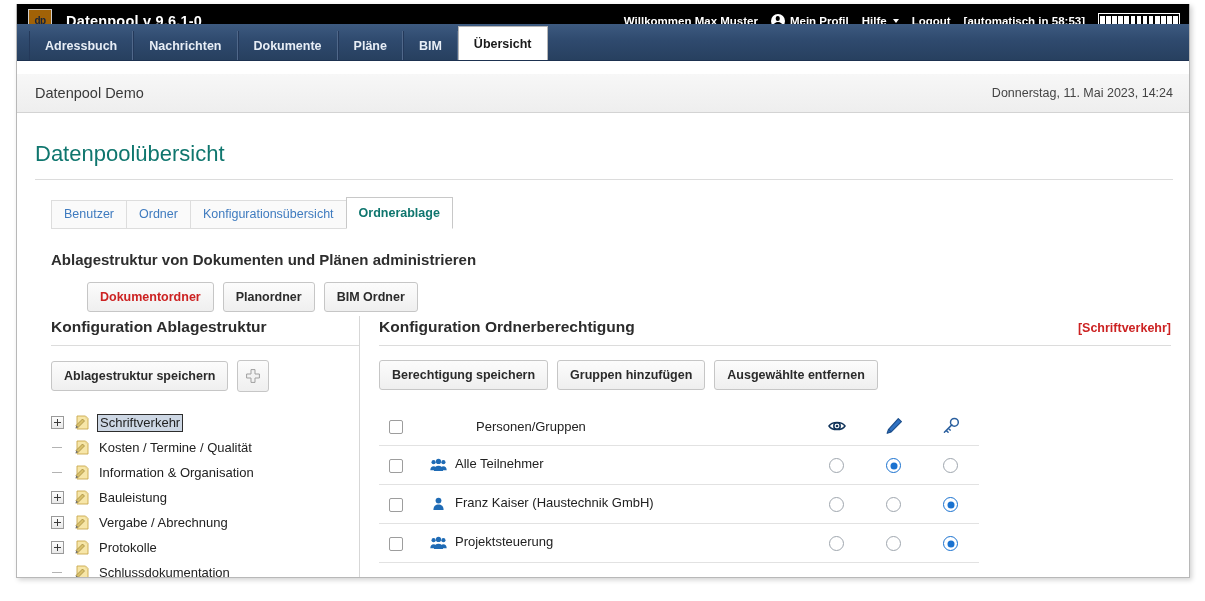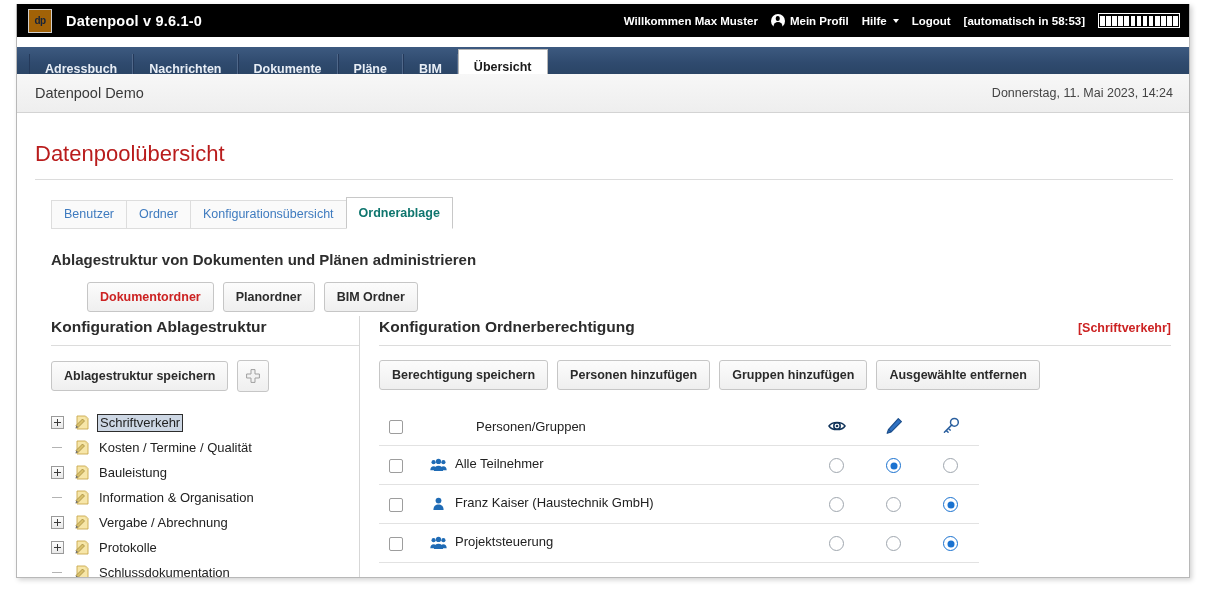--- a/index.html
+++ b/index.html
@@ -125,21 +125,21 @@
   .timer-bar i {
     display: block;
     flex: 1 1 auto;
     height: 10px;
     background: #ffffff;
   }
 
   
   .navbar {
     position: absolute;
-    left: 0; top: 43px;
+    left: 0; top: 20px;
     width: 1174px;
     height: 37px;
     background: linear-gradient(to bottom, #3d5a80 0%, #2f4a6e 45%, #27405f 100%);
     border-bottom: 1px solid #1d3150;
     display: flex;
     align-items: flex-end;
     padding-left: 12px;
     box-sizing: border-box;
   }
   .nav-tab {
@@ -189,21 +189,21 @@
     left: 0; top: 110px;
     width: 1174px;
     height: 463px;
     background: #ffffff;
     box-sizing: border-box;
   }
   .page-title {
     margin: 27px 0 0 18px;
     font-size: 22px;
     font-weight: normal;
-    color: #b91c1c;
+    color: #0f766e;
   }
   .title-rule {
     margin: 12px 18px 0 18px;
     border-bottom: 1px solid #dcdcdc;
   }
 
   
   .subtabs {
     margin: 17px 0 0 34px;
     display: flex;
@@ -559,38 +559,38 @@
                 <span class="expander leaf"></span>
                 <span class="folder-ico"><svg width="17" height="17" viewBox="0 0 17 17">
                     <path d="M3 2 H11.5 L14 4.5 V15 H3 Z" fill="#f7e6a8" stroke="#c9a84c" stroke-width="0.9"></path>
                     <path d="M11.5 2 V4.5 H14 Z" fill="#e2cf8c"></path>
                     <path d="M2 11.5 L8.5 5 L10.5 7 L4 13.5 Z" fill="#d9c06a" stroke="#9c8436" stroke-width="0.7"></path>
                     <path d="M1.4 14.4 L2.2 11.4 L4.1 13.3 Z" fill="#6f6f6f"></path>
                   </svg></span>
                 <span class="tree-label">Kosten / Termine / Qualität</span>
               </div>
               <div class="tree-row">
+                <span class="expander leaf"></span>
+                <span class="folder-ico"><svg width="17" height="17" viewBox="0 0 17 17">
+                    <path d="M3 2 H11.5 L14 4.5 V15 H3 Z" fill="#f7e6a8" stroke="#c9a84c" stroke-width="0.9"></path>
+                    <path d="M11.5 2 V4.5 H14 Z" fill="#e2cf8c"></path>
+                    <path d="M2 11.5 L8.5 5 L10.5 7 L4 13.5 Z" fill="#d9c06a" stroke="#9c8436" stroke-width="0.7"></path>
+                    <path d="M1.4 14.4 L2.2 11.4 L4.1 13.3 Z" fill="#6f6f6f"></path>
+                  </svg></span>
+                <span class="tree-label">Information &amp; Organisation</span>
+              </div>
+              <div class="tree-row">
                 <span class="expander"></span>
                 <span class="folder-ico"><svg width="17" height="17" viewBox="0 0 17 17">
                     <path d="M3 2 H11.5 L14 4.5 V15 H3 Z" fill="#f7e6a8" stroke="#c9a84c" stroke-width="0.9"></path>
                     <path d="M11.5 2 V4.5 H14 Z" fill="#e2cf8c"></path>
                     <path d="M2 11.5 L8.5 5 L10.5 7 L4 13.5 Z" fill="#d9c06a" stroke="#9c8436" stroke-width="0.7"></path>
                     <path d="M1.4 14.4 L2.2 11.4 L4.1 13.3 Z" fill="#6f6f6f"></path>
                   </svg></span>
                 <span class="tree-label">Bauleistung</span>
-              </div>
-              <div class="tree-row">
-                <span class="expander leaf"></span>
-                <span class="folder-ico"><svg width="17" height="17" viewBox="0 0 17 17">
-                    <path d="M3 2 H11.5 L14 4.5 V15 H3 Z" fill="#f7e6a8" stroke="#c9a84c" stroke-width="0.9"></path>
-                    <path d="M11.5 2 V4.5 H14 Z" fill="#e2cf8c"></path>
-                    <path d="M2 11.5 L8.5 5 L10.5 7 L4 13.5 Z" fill="#d9c06a" stroke="#9c8436" stroke-width="0.7"></path>
-                    <path d="M1.4 14.4 L2.2 11.4 L4.1 13.3 Z" fill="#6f6f6f"></path>
-                  </svg></span>
-                <span class="tree-label">Information &amp; Organisation</span>
               </div>
               <div class="tree-row">
                 <span class="expander"></span>
                 <span class="folder-ico"><svg width="17" height="17" viewBox="0 0 17 17">
                     <path d="M3 2 H11.5 L14 4.5 V15 H3 Z" fill="#f7e6a8" stroke="#c9a84c" stroke-width="0.9"></path>
                     <path d="M11.5 2 V4.5 H14 Z" fill="#e2cf8c"></path>
                     <path d="M2 11.5 L8.5 5 L10.5 7 L4 13.5 Z" fill="#d9c06a" stroke="#9c8436" stroke-width="0.7"></path>
                     <path d="M1.4 14.4 L2.2 11.4 L4.1 13.3 Z" fill="#6f6f6f"></path>
                   </svg></span>
                 <span class="tree-label">Vergabe / Abrechnung</span>
@@ -621,21 +621,20 @@
         <div class="col-divider"></div>
 
         <div class="col-right">
           <div class="col-head">
             <span>Konfiguration Ordnerberechtigung</span>
             <span class="folder-tag">[Schriftverkehr]</span>
           </div>
           <div class="col-rule"></div>
           <div class="col-btns" id="permButtons">
               <button class="btn">Berechtigung speichern</button>
-              <button class="btn">Personen hinzufügen</button>
               <button class="btn">Gruppen hinzufügen</button>
               <button class="btn">Ausgewählte entfernen</button>
             </div>
 
           <table class="perm-table">
             <tbody id="permTableBody">
                 <tr>
                   <td class="td-check"><span class="cbox"></span></td>
                   <td class="td-name hdr-name">Personen/Gruppen</td>
                   <td class="td-radio"><svg width="20" height="20" viewBox="0 0 20 20" class="hdr-ico">

